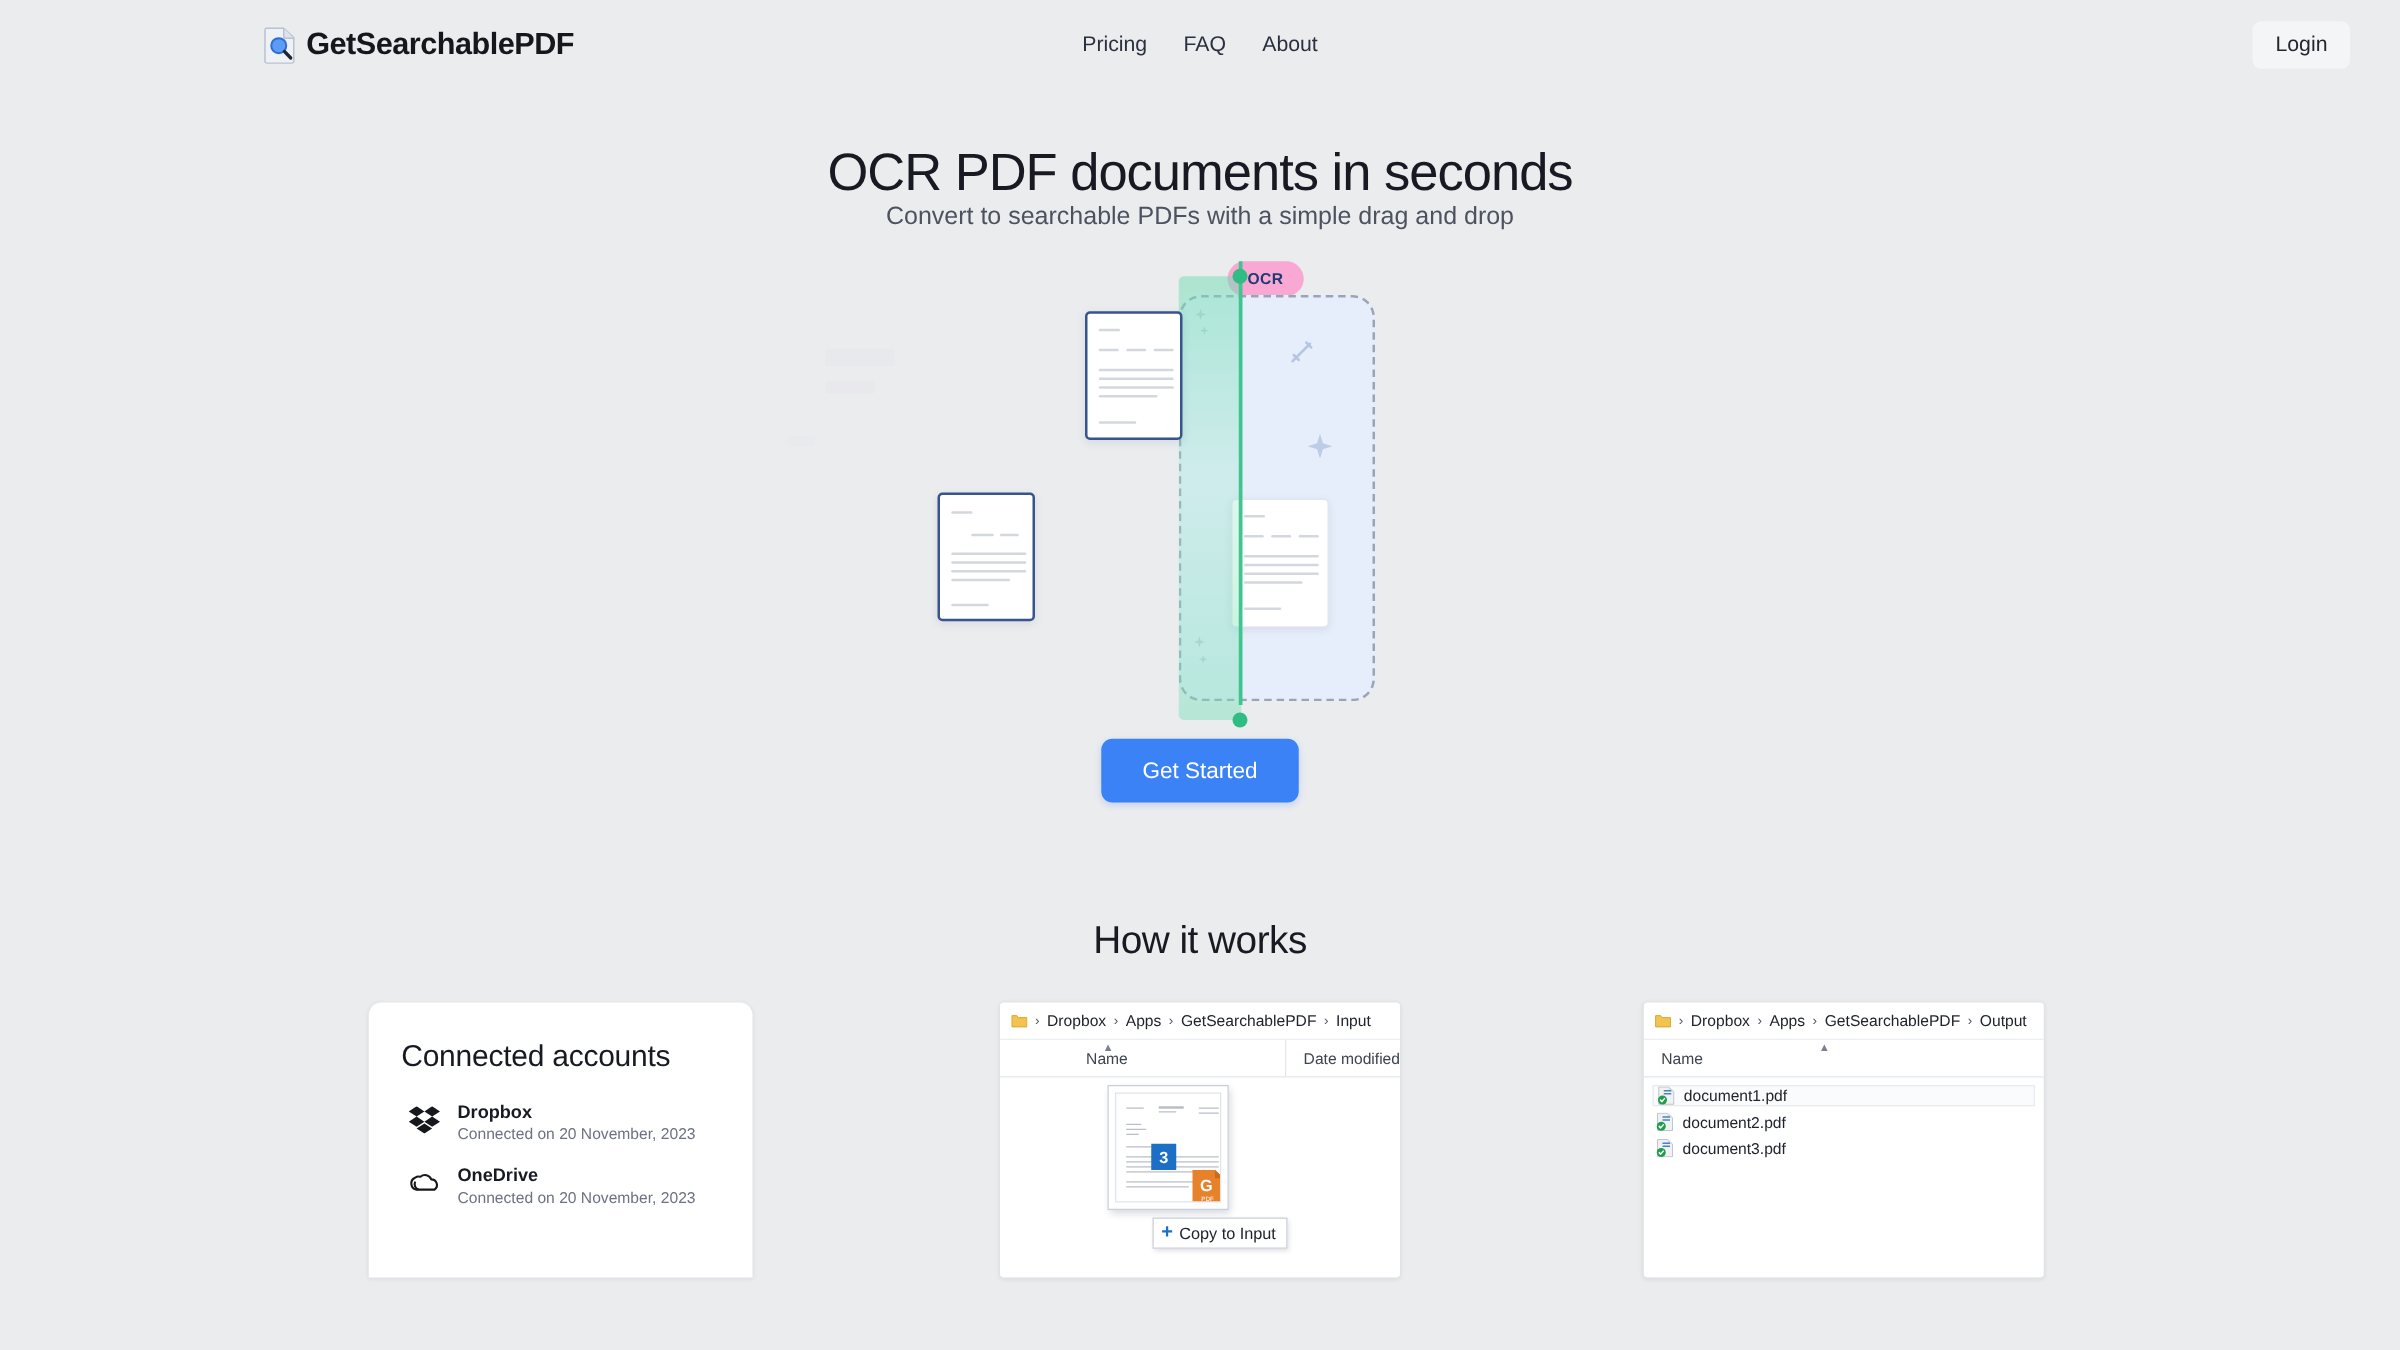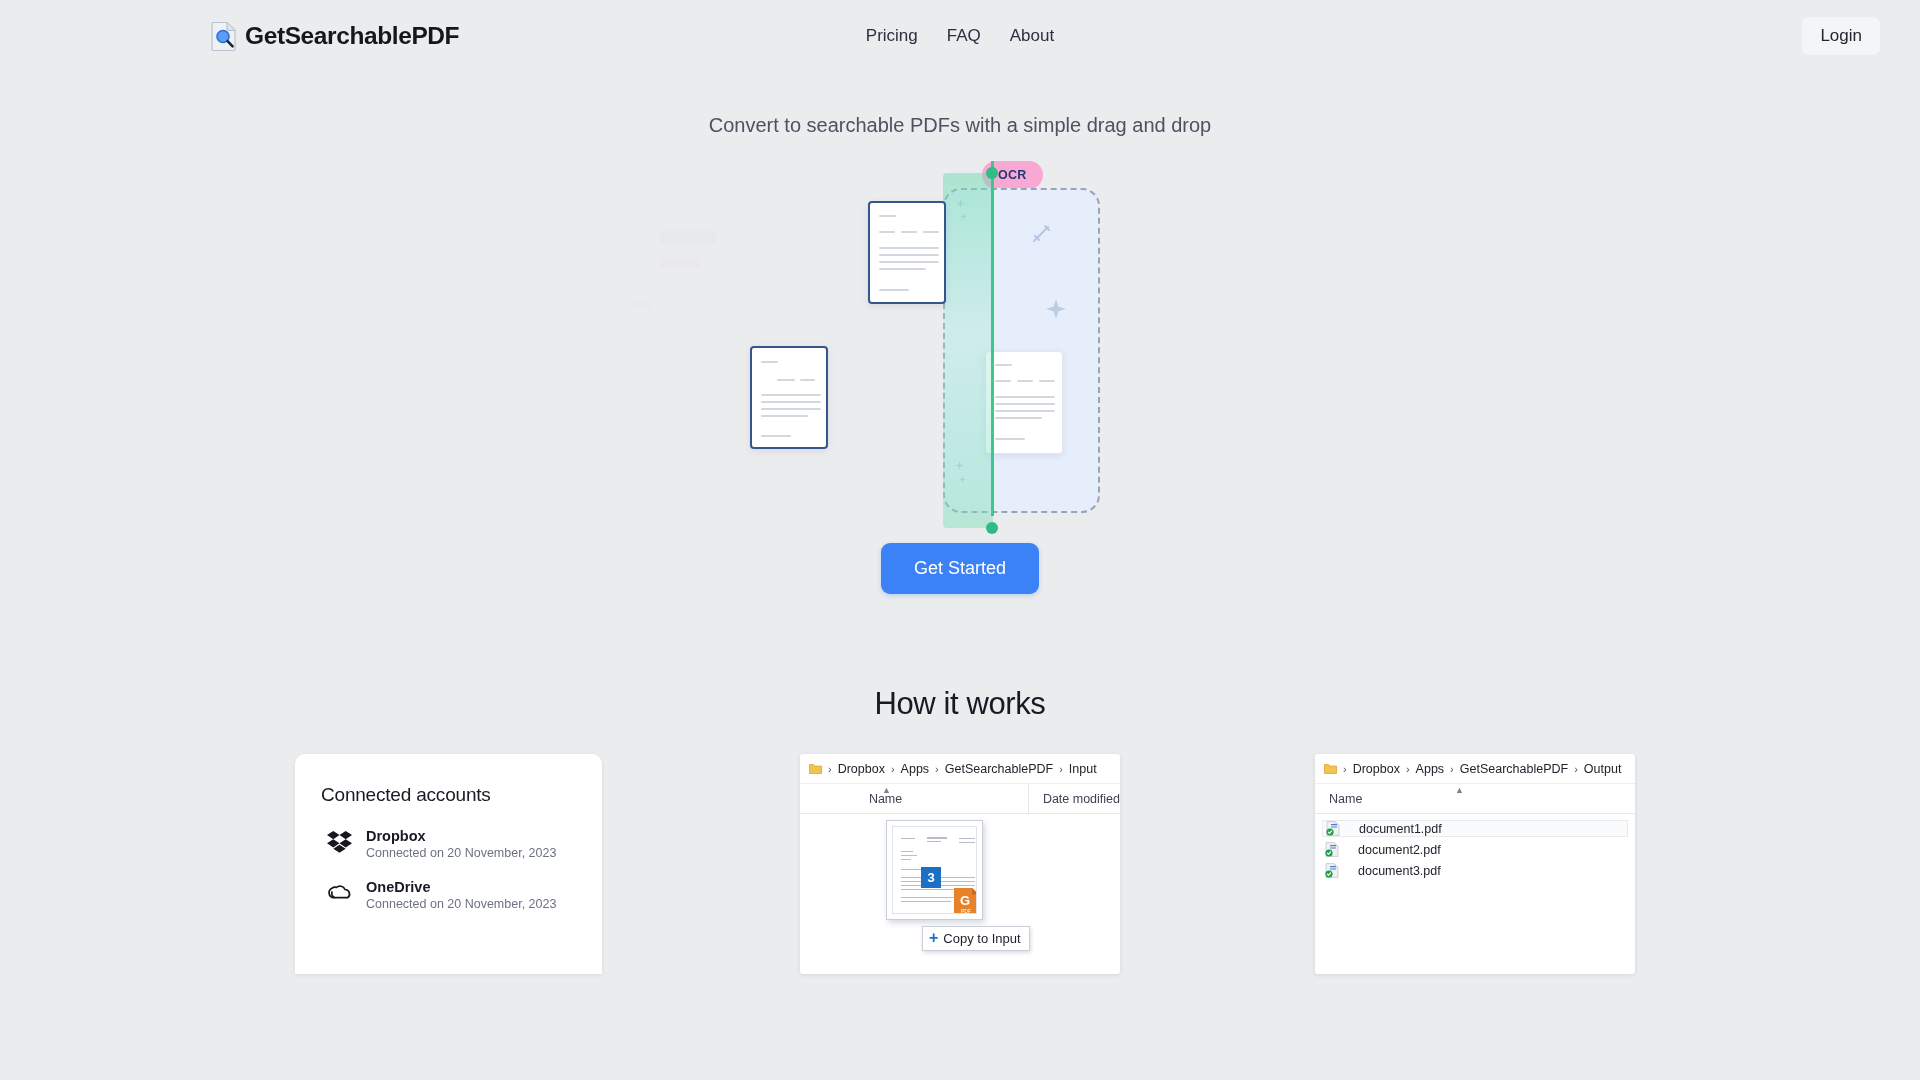--- a/index.html
+++ b/index.html
@@ -225,21 +225,21 @@
 
   
   .card-accounts {
     left: 295px;
     width: 307px;
     border-radius: 10px 10px 0 0;
     box-shadow: 0 1px 4px rgba(20,30,60,0.07);
     padding: 30px 26px 0 26px;
   }
   .accounts-title {
-    font-size: 19px;
+    font-size: 24px;
     letter-spacing: -0.2px;
     color: #171a23;
     margin-bottom: 22px;
   }
   .account-row {
     display: flex;
     align-items: center;
     gap: 14px;
     margin-bottom: 19px;
     padding-left: 6px;
@@ -290,21 +290,21 @@
     font-size: 9px;
     color: #7b8190;
   }
   .sort-caret.out { left: 140px; }
 
   .exp-body { position: relative; height: 160px; }
 
   .file-row {
     display: flex;
     align-items: center;
-    gap: 19px;
+    gap: 7px;
     height: 17px;
     padding-left: 10px;
     font-size: 12.5px;
     color: #20242c;
   }
   .file-row.sel { background: #fafbfc; border: 1px solid #e8eaee; }
   .pdf-ico { width: 14px; height: 15px; flex: none; }
 
   
   .drag-thumb {
@@ -385,20 +385,21 @@
   <nav class="nav">
     <a href="#">Pricing</a>
     <a href="#">FAQ</a>
     <a href="#">About</a>
   </nav>
 
   <button class="login-btn">Login</button>
 </div>
 
 <div class="hero">
+  <h1>OCR PDF documents in seconds</h1>
   <p>Convert to searchable PDFs with a simple drag and drop</p>
 </div>
 
 <div class="illus-wrap">
   <div class="illus">
 
     <div class="ocr-badge">OCR</div>
 
     <div class="ghost" style="left:-90px; top:70px; width:56px; height:14px; opacity:.5;"></div>
     <div class="ghost" style="left:-90px; top:96px; width:40px; height:10px; opacity:.35;"></div>

